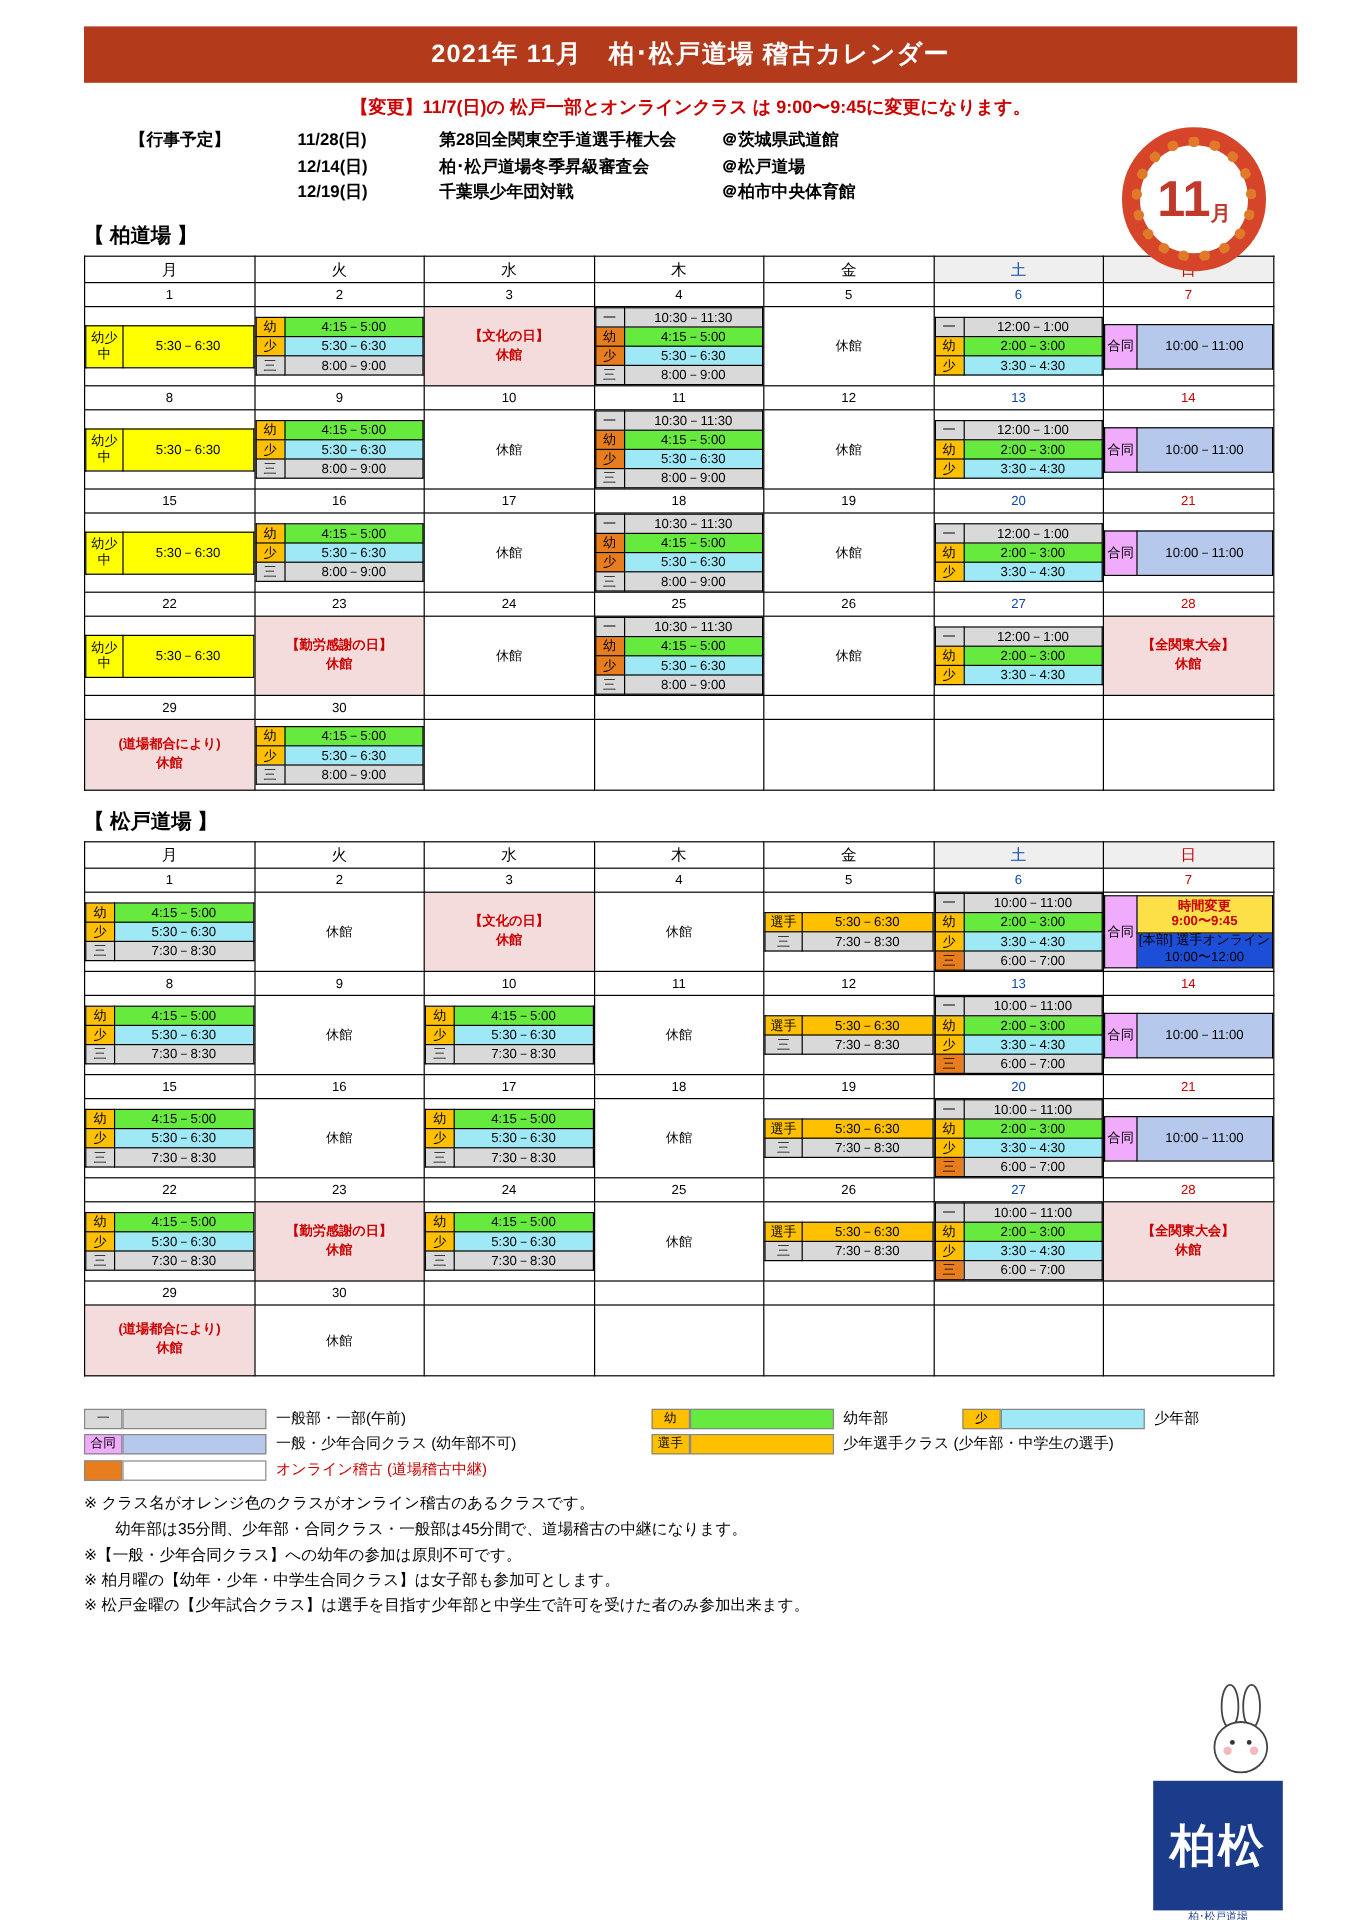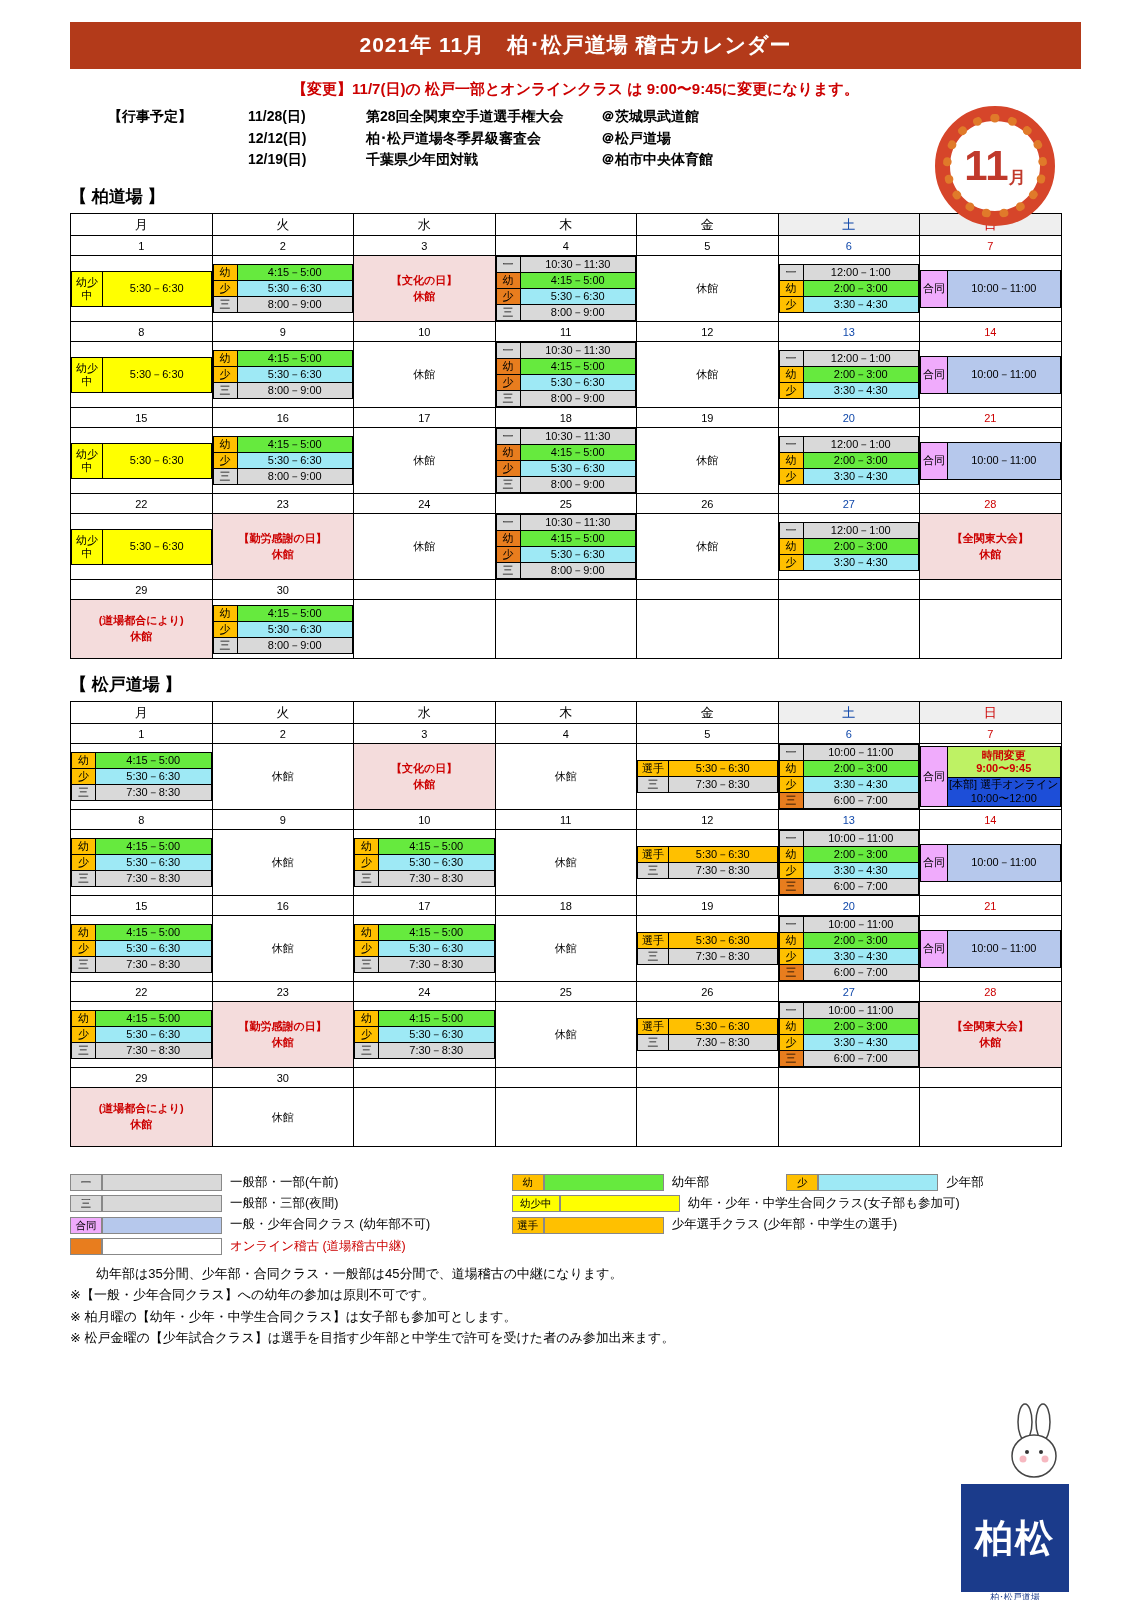--- a/index.html
+++ b/index.html
@@ -67,21 +67,21 @@
   .v-gray{background:#d9d9d9;}
   .v-green{background:#66ea3e;}
   .v-cyan{background:#9ee9f5;}
   .v-yellow{background:#ffff00;}
   .v-blue{background:#b6c8ec;}
   .v-orange{background:#ffc000;}
   .v-white{background:#ffffff;}
   .mid-y{background:#ffff00;}
   .gou-box{background:#f0abfc;font-size:11px;text-align:center;}
   .honbu{background:#1d4ed8;font-size:10.5px;text-align:center;line-height:1.25;}
-  .timechange{background:#bef264;color:#cc0000;font-size:10.5px;text-align:center;line-height:1.25;font-weight:bold;}
+  .timechange{background:#fde047;color:#cc0000;font-size:10.5px;text-align:center;line-height:1.25;font-weight:bold;}
 
   .legend{margin-top:25px;width:991px;}
   .legend table{border-collapse:collapse;width:100%;}
   .legend td{font-size:12.5px;padding:2px 0;vertical-align:middle;}
   .chip{display:inline-block;width:30px;height:15px;border:1px solid #888;text-align:center;font-size:10.5px;line-height:15px;vertical-align:middle;}
   .bar{display:inline-block;width:118px;height:15px;border:1px solid #888;vertical-align:middle;}
   .lg-text{padding-left:8px;}
   .legend-note{color:#cc0000;font-size:12.5px;}
 
   .notes{margin-top:6px;font-size:13px;line-height:1.65;width:860px;}
@@ -100,21 +100,21 @@
   <div class="title-bar">2021年 11月　柏･松戸道場 稽古カレンダー</div>
 
   <div class="notice">【変更】11/7(日)の 松戸一部とオンラインクラス は 9:00〜9:45に変更になります。</div>
 
 
   <div class="events">
     <div class="ev-row">
       <span class="ev-label">【行事予定】</span><span class="ev-date">11/28(日)</span><span class="ev-name">第28回全関東空手道選手権大会</span><span>＠茨城県武道館</span>
     </div>
     <div class="ev-row">
-      <span class="ev-label"></span><span class="ev-date">12/12(日)</span><span class="ev-name">柏･松戸道場冬季昇級審査会</span><span>＠松戸道場</span>
+      <span class="ev-label"></span><span class="ev-date">12/14(日)</span><span class="ev-name">柏･松戸道場冬季昇級審査会</span><span>＠松戸道場</span>
     </div>
     <div class="ev-row">
       <span class="ev-label"></span><span class="ev-date">12/19(日)</span><span class="ev-name">千葉県少年団対戦</span><span>＠柏市中央体育館</span>
     </div>
   </div>
 
   <div class="leafmark">
     <div class="ring"></div>
     <div class="ring2"></div>
     <div class="mnum">
@@ -952,48 +952,41 @@
       <tbody>
           <tr>
         <td>
           <span class="chip tag-1">一</span><span class="bar v-gray"></span><span class="lg-text">一般部・一部(午前)</span>
         </td>
         <td>
           <span class="chip tag-you">幼</span><span class="bar v-green"></span><span class="lg-text">幼年部</span>
         </td>
         <td>
           <span class="chip tag-sho">少</span><span class="bar v-cyan"></span><span class="lg-text">少年部</span>
-        </td>
-      </tr>
-      <tr>
-        <td>
-          <span class="chip tag-3">三</span><span class="bar v-gray"></span><span class="lg-text">一般部・三部(夜間)</span>
-        </td>
-        <td colspan="2">
-          <span class="chip mid-y" style="width:46px">幼少中</span><span class="bar v-yellow"></span><span class="lg-text">幼年・少年・中学生合同クラス(女子部も参加可)</span>
         </td>
       </tr>
       <tr>
         <td>
           <span class="chip gou-box">合同</span><span class="bar v-blue"></span><span class="lg-text">一般・少年合同クラス (幼年部不可)</span>
         </td>
         <td colspan="2">
           <span class="chip tag-sel">選手</span><span class="bar v-orange"></span><span class="lg-text">少年選手クラス (少年部・中学生の選手)</span>
         </td>
       </tr>
       <tr>
         <td colspan="3">
           <span class="chip tag-online"></span><span class="bar v-white"></span><span class="lg-text legend-note">オンライン稽古 (道場稽古中継)</span>
         </td>
       </tr>
     </tbody>
       </table>
   </div>
 
   <div class="notes">
+    <div>※ クラス名がオレンジ色のクラスがオンライン稽古のあるクラスです。</div>
     <div class="indent">幼年部は35分間、少年部・合同クラス・一般部は45分間で、道場稽古の中継になります。</div>
     <div>※【一般・少年合同クラス】への幼年の参加は原則不可です。</div>
     <div>※ 柏月曜の【幼年・少年・中学生合同クラス】は女子部も参加可とします。</div>
     <div>※ 松戸金曜の【少年試合クラス】は選手を目指す少年部と中学生で許可を受けた者のみ参加出来ます。</div>
   </div>
 
   <div class="rabbit">
     <svg viewBox="0 0 70 78" width="70" height="78">
       <ellipse cx="26" cy="20" rx="7" ry="18" fill="#fff" stroke="#444" stroke-width="1.5"></ellipse>
       <ellipse cx="44" cy="20" rx="7" ry="18" fill="#fff" stroke="#444" stroke-width="1.5"></ellipse>

